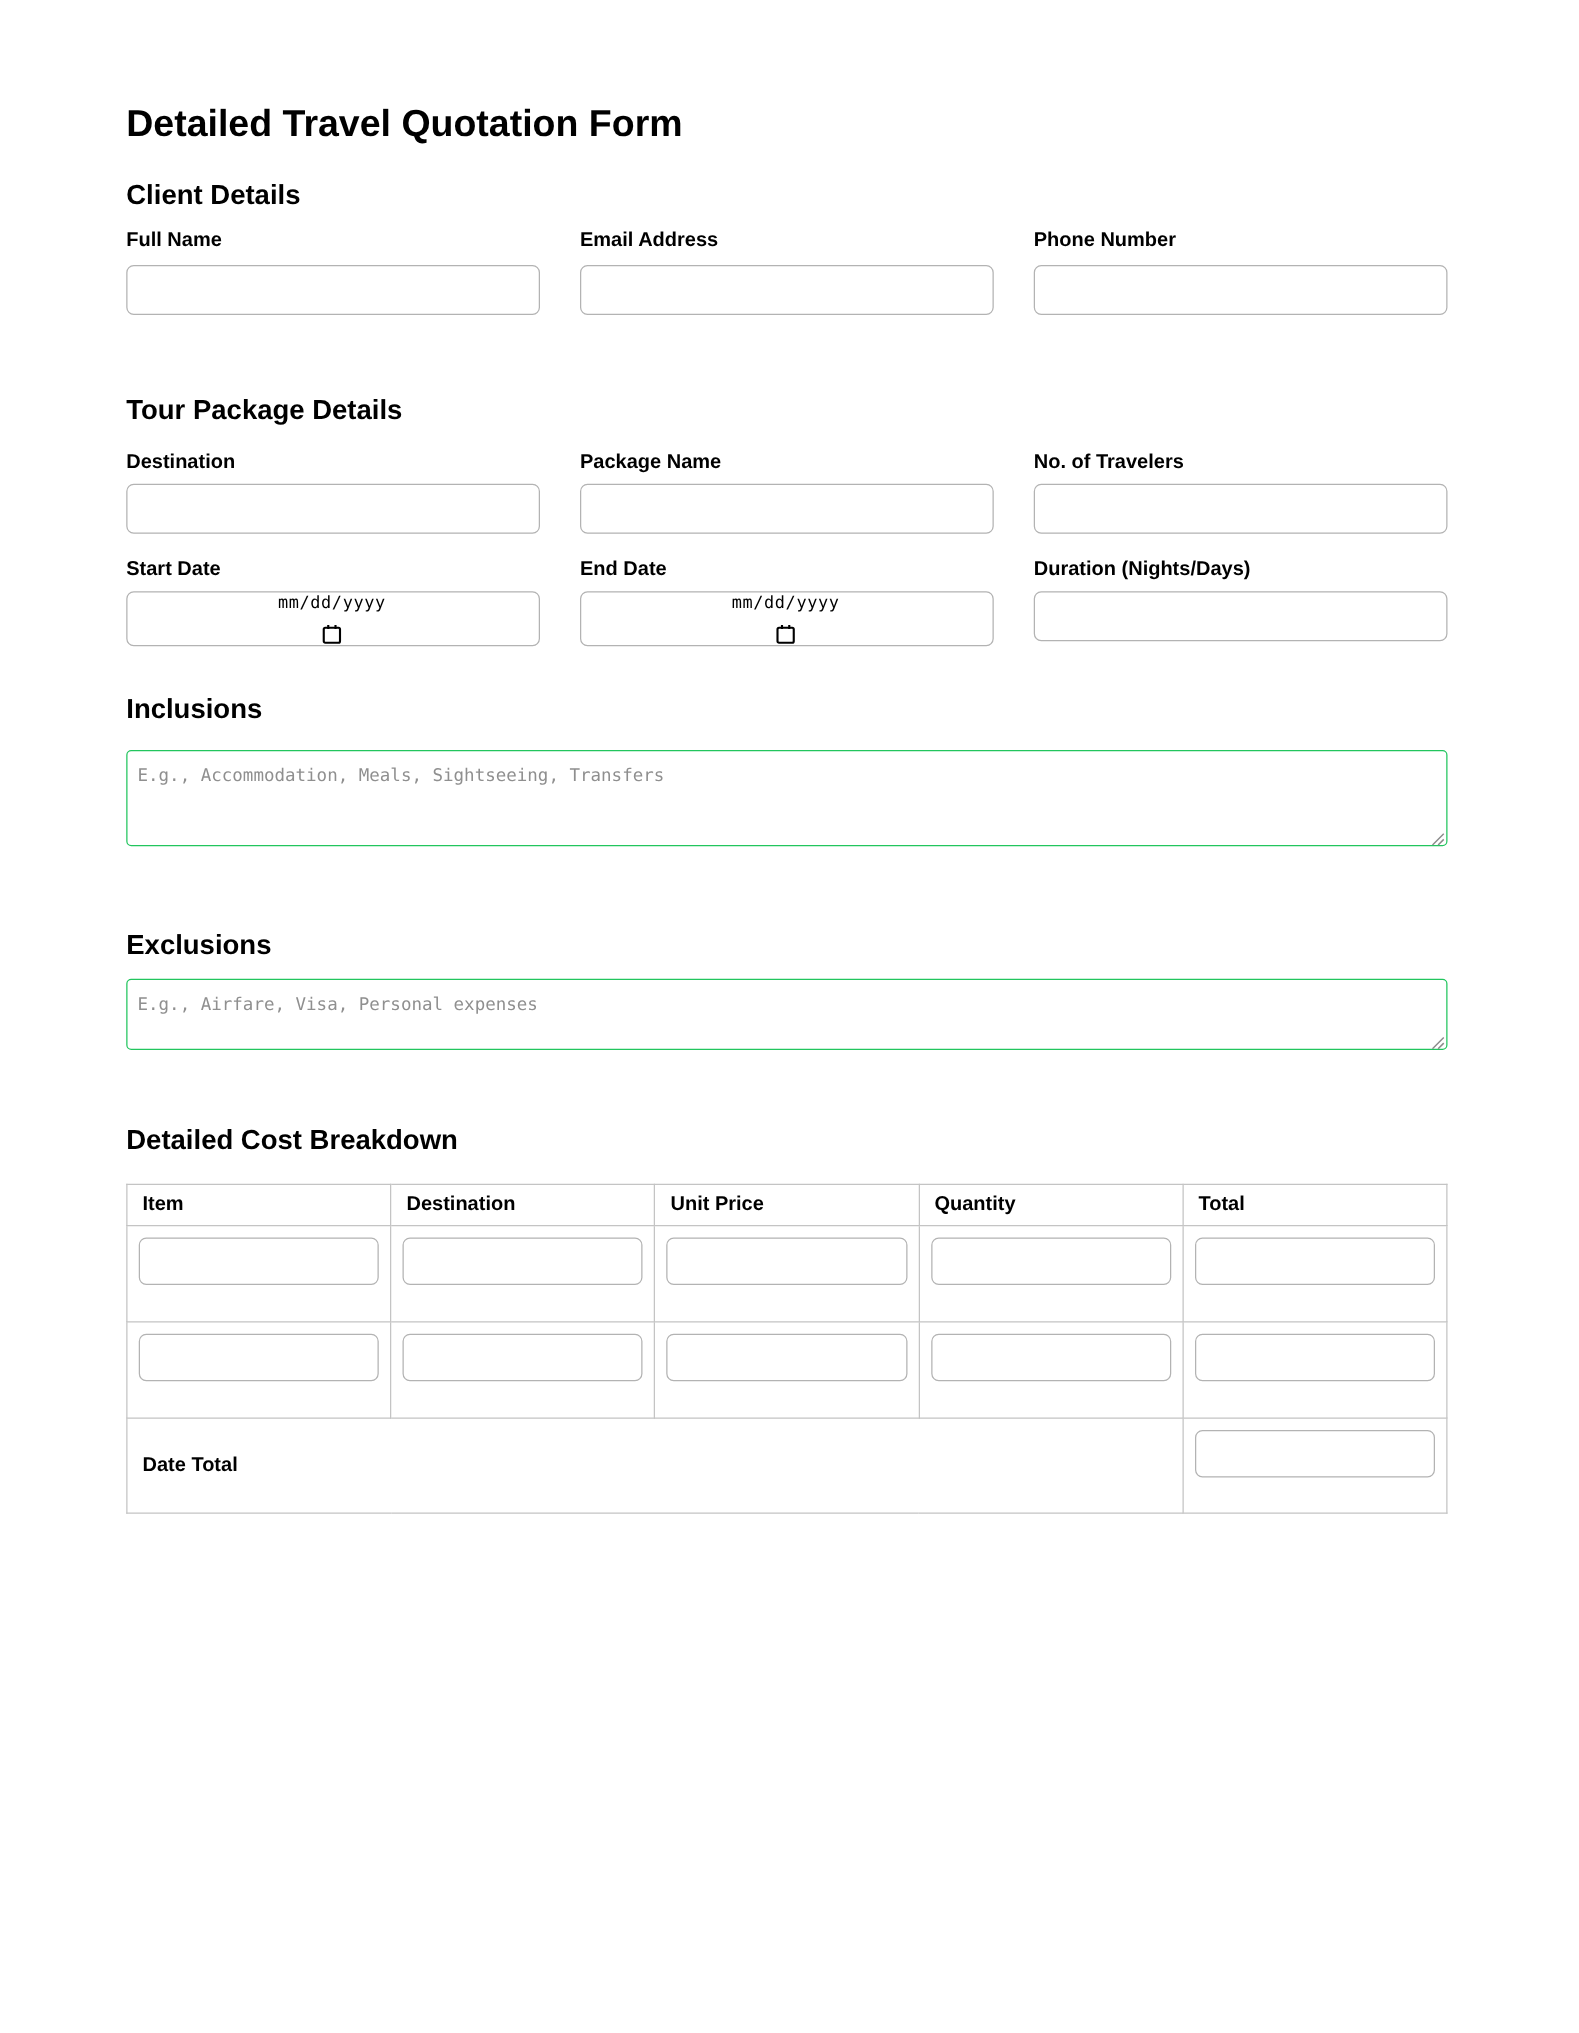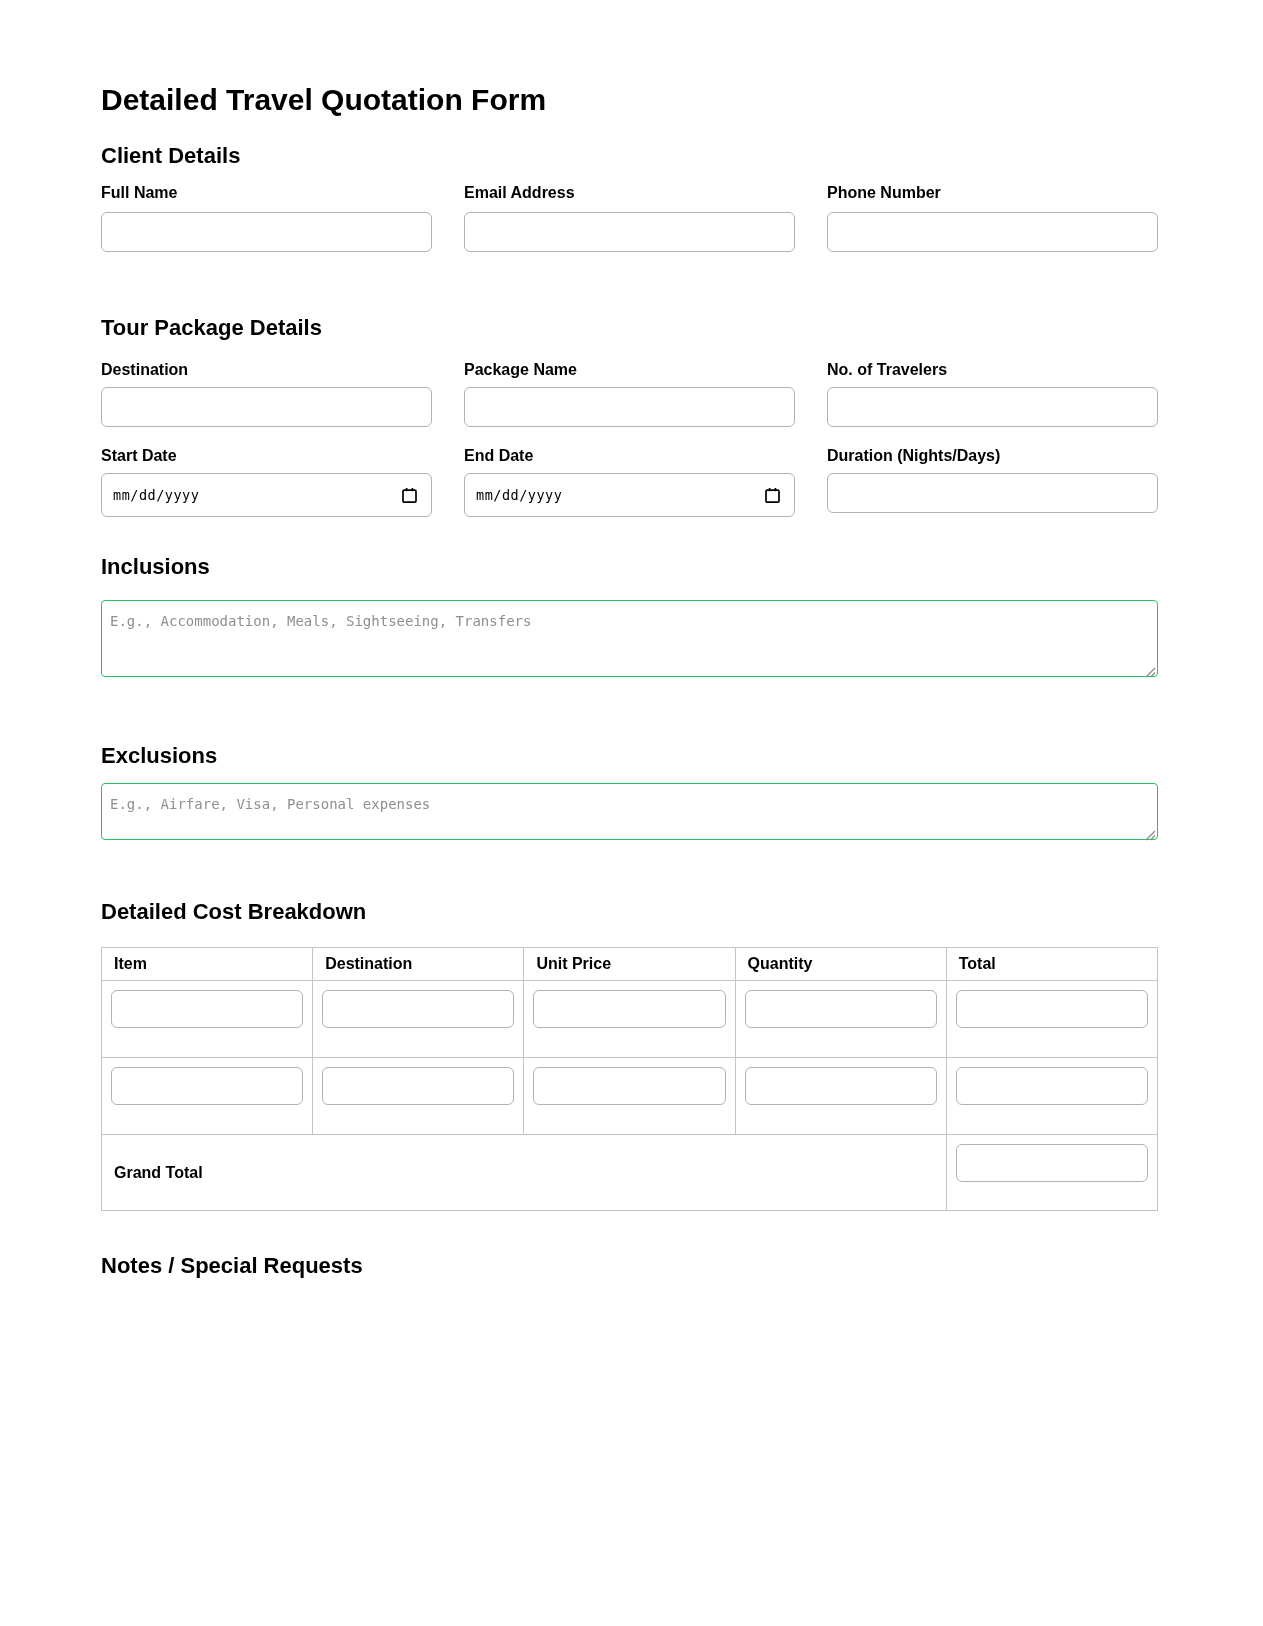--- a/index.html
+++ b/index.html
@@ -68,20 +68,21 @@
     width: 100%;
     height: 44px;
     border: 1px solid #b3b3b3;
     border-radius: 6px;
     background: #fff;
     display: flex;
     align-items: center;
     justify-content: space-between;
     padding: 0 13px 0 11px;
     cursor: default;
+    flex-direction: column;
   }
   .date-text {
     font-family: "DejaVu Sans Mono", monospace;
     font-size: 13.5px;
     letter-spacing: 0.5px;
     color: #000;
   }
   .cal-btn { display: inline-flex; align-items: center; }
 
   .ta-wrap { position: relative; margin-top: 20px; }
@@ -268,24 +269,21 @@
           <td class="cell"><input class="cell-input" type="text" style=""></td>
         </tr>
         <tr>
           <td class="cell"><input class="cell-input" type="text" style=""></td>
           <td class="cell"><input class="cell-input" type="text" style=""></td>
           <td class="cell"><input class="cell-input" type="text" style=""></td>
           <td class="cell"><input class="cell-input" type="text" style=""></td>
           <td class="cell"><input class="cell-input" type="text" style=""></td>
         </tr>
         <tr>
-          <td class="gt-label" colspan="4">Grand Total</td>
+          <td class="gt-label" colspan="4">Date Total</td>
           <td class="gt-cell"><input class="cell-input" type="text" style=""></td>
         </tr>
       </tbody>
     </table>
   </section>
 
-  <section class="sec-notes">
-    <h2>Notes / Special Requests</h2>
-  </section>
 
 </div>
 
 </body></html>

